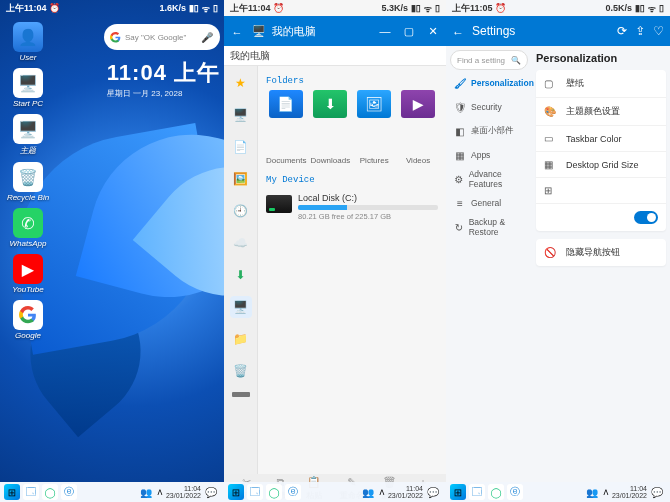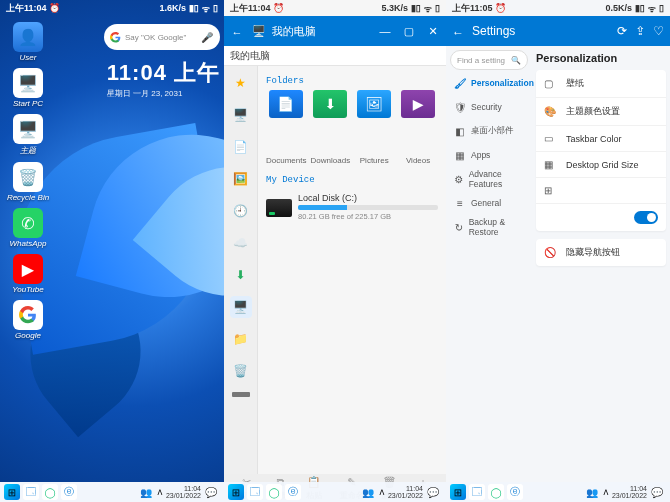--- a/index.html
+++ b/index.html
@@ -66,21 +66,21 @@
   .sec-label{font-size:9px;color:#0078d4; margin:4px 0;font-family:Liberation Mono, monospace;}
   .folders{display:flex;gap:4px;justify-content:space-between;}
   .fitem{width:44px;display:flex;flex-direction:column;align-items:center;gap:2px;cursor:pointer;}
   .fitem .ficon{width:34px;height:28px;background:#0078d4;border-radius:3px;display:flex;align-items:center;justify-content:center;color:#fff;font-size:14px;}
   .ficon.docs{background:linear-gradient(#1e88ff,#0b63c6);}
   .ficon.down{background:linear-gradient(#23c46a,#0f9d58);}
   .ficon.pics{background:linear-gradient(#2ba6ff,#0078d4);}
   .ficon.vids{background:linear-gradient(#8e44ad,#6c2d92);}
   .fitem .flabel{font-size:8px;color:#666;text-align:center;margin-top:36px;}
   .device{margin-top:6px;}
-  .drive{display:flex;gap:6px;align-items:center;padding:2px 0;}
+  .drive{display:flex;gap:6px;align-items:flex-start;padding:2px 0;}
   .drive .dicon{width:26px;height:18px;background:linear-gradient(#333,#111);border-radius:2px;position:relative;margin-top:2px;}
   .drive .dicon::after{content:"";position:absolute;width:6px;height:3px;background:#18c964;left:3px;bottom:2px;border-radius:1px;}
   .drive .dinfo{flex:1;}
   .dlabel{font-size:9px;color:#333;}
   .dbar{width:100%;height:5px;background:#e1e1e1;border-radius:2px;margin:2px 0;overflow:hidden;}
   .dbar .fill{height:100%;background:#2aa4f4;width:33%;}
   .dsub{font-size:7.5px;color:#888;}
   .fe-bottom{height:28px;background:#eee;display:flex;align-items:center;justify-content:space-around;padding:2px 6px;}
   .fe-bottom .bic{display:flex;flex-direction:column;align-items:center;font-size:8px;color:#999;gap:1px;}
   .fe-bottom .bic .g{font-size:11px;}
@@ -182,21 +182,21 @@
           <path fill="#34A853" d="M24 46c6.5 0 11.9-2.1 15.8-5.8l-7.9-5.9c-2.1 1.4-4.9 2.3-7.9 2.3-6.1 0-11.2-4.1-13-9.6H3v6C6.9 40.9 14.8 46 24 46z"></path>
           <path fill="#FBBC05" d="M11 27c-.5-1.4-.8-2.9-.8-4.5s.3-3.1.8-4.5v-6H3C1.1 15.4 0 19.1 0 23s1.1 7.6 3 11l8-6z"></path>
           <path fill="#EA4335" d="M24 9.5c3.5 0 6.5 1.2 8.9 3.5l6.6-6.6C35.9 2.5 30.5 0 24 0 14.8 0 6.9 5.1 3 13l8 6c1.8-5.5 6.9-9.5 13-9.5z"></path>
         </svg>
       <span style="flex:1;color:#888;font-size:8px;">Say "OK Google"</span>
       <span class="mic">🎤</span>
     </div>
 
     <div class="clock-widget">
       <div class="time">11:04 上午</div>
-      <div class="date">星期日 一月 23, 2031</div>
+      <div class="date">星期日 一月 23, 2028</div>
     </div>
   </div>
 
   <div class="taskbar">
     <div class="tb-left">
       <div class="tb-item" style="background:linear-gradient(135deg,#0cf,#07d);">⊞</div>
       <div class="tb-item" style="background:#fff;color:#0078d4;">🗔</div>
       <div class="tb-item" style="background:#fff;color:#19c37d;">◯</div>
       <div class="tb-item" style="background:#fff;color:#1b84d6;">ⓔ</div>
     </div>

